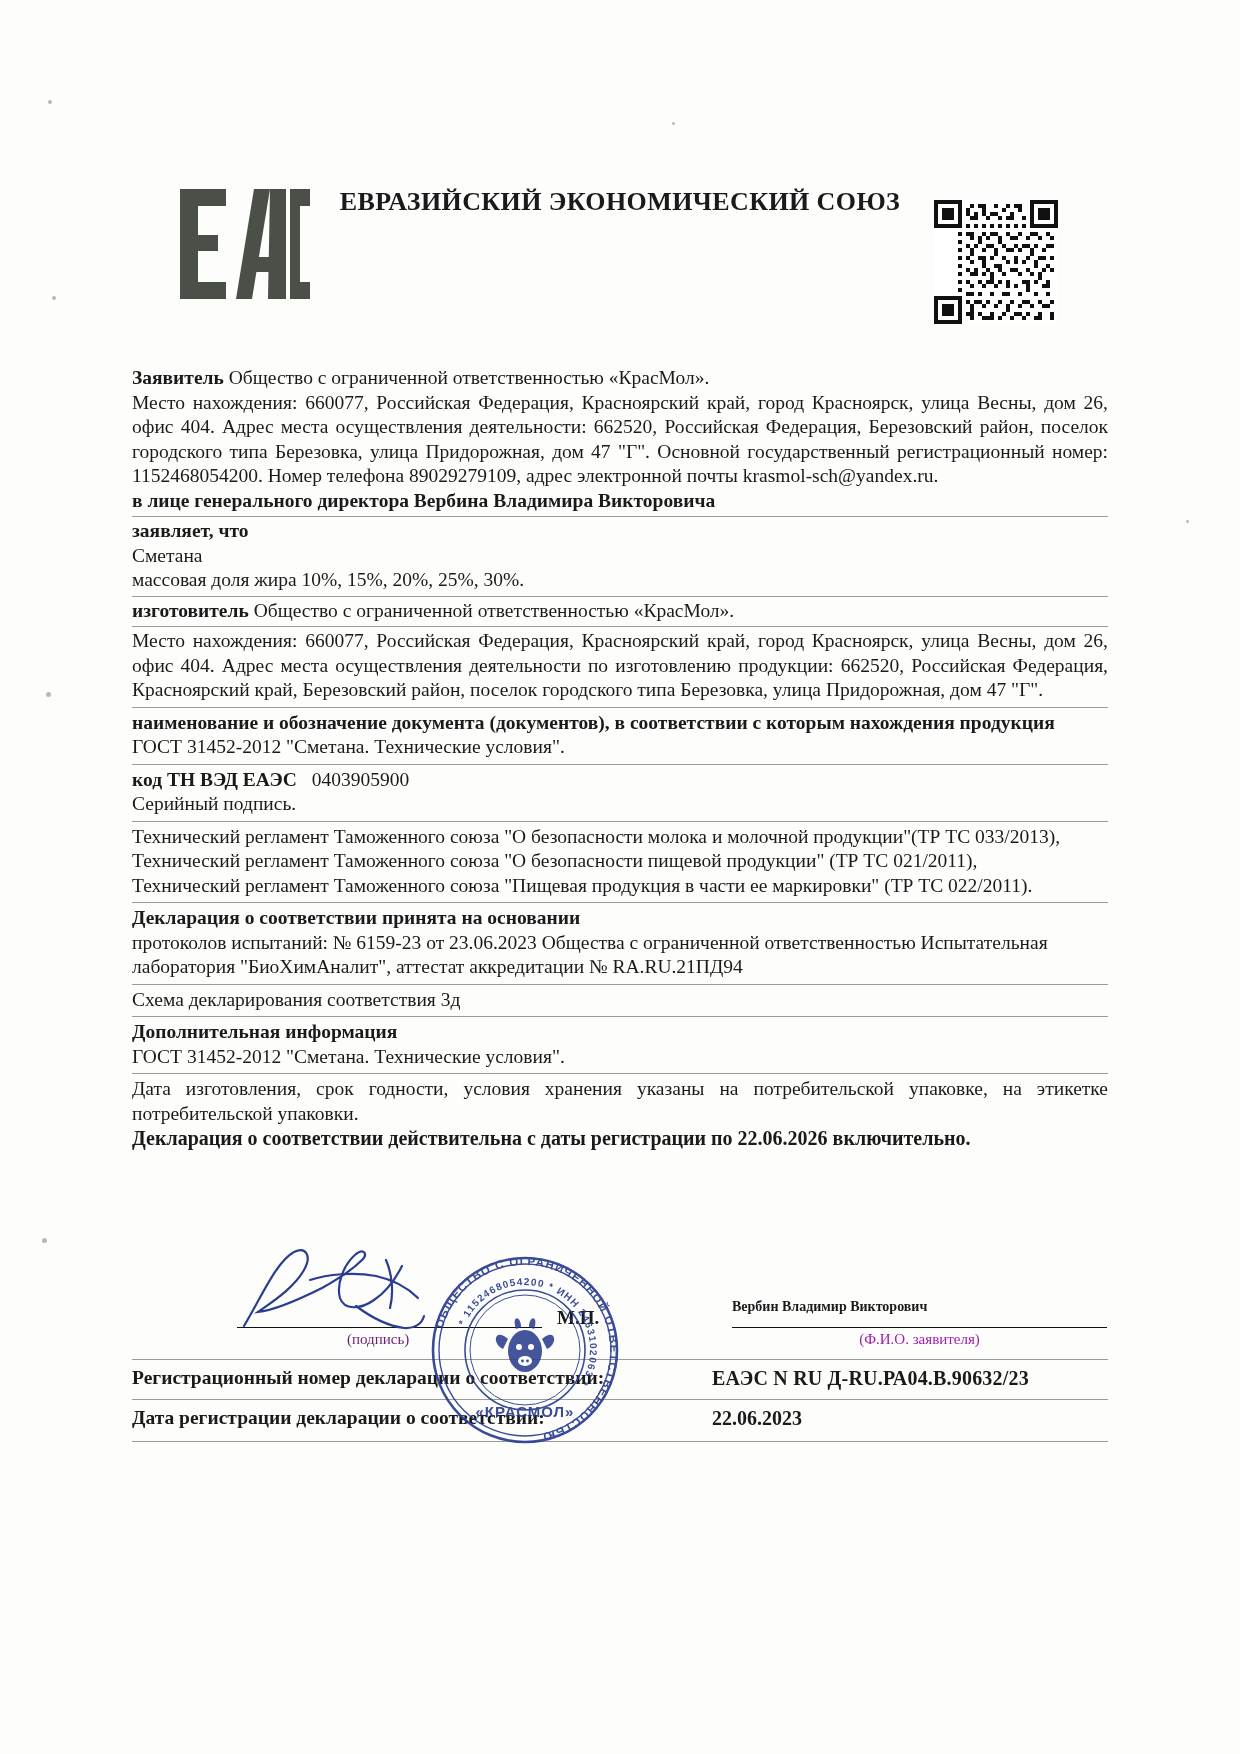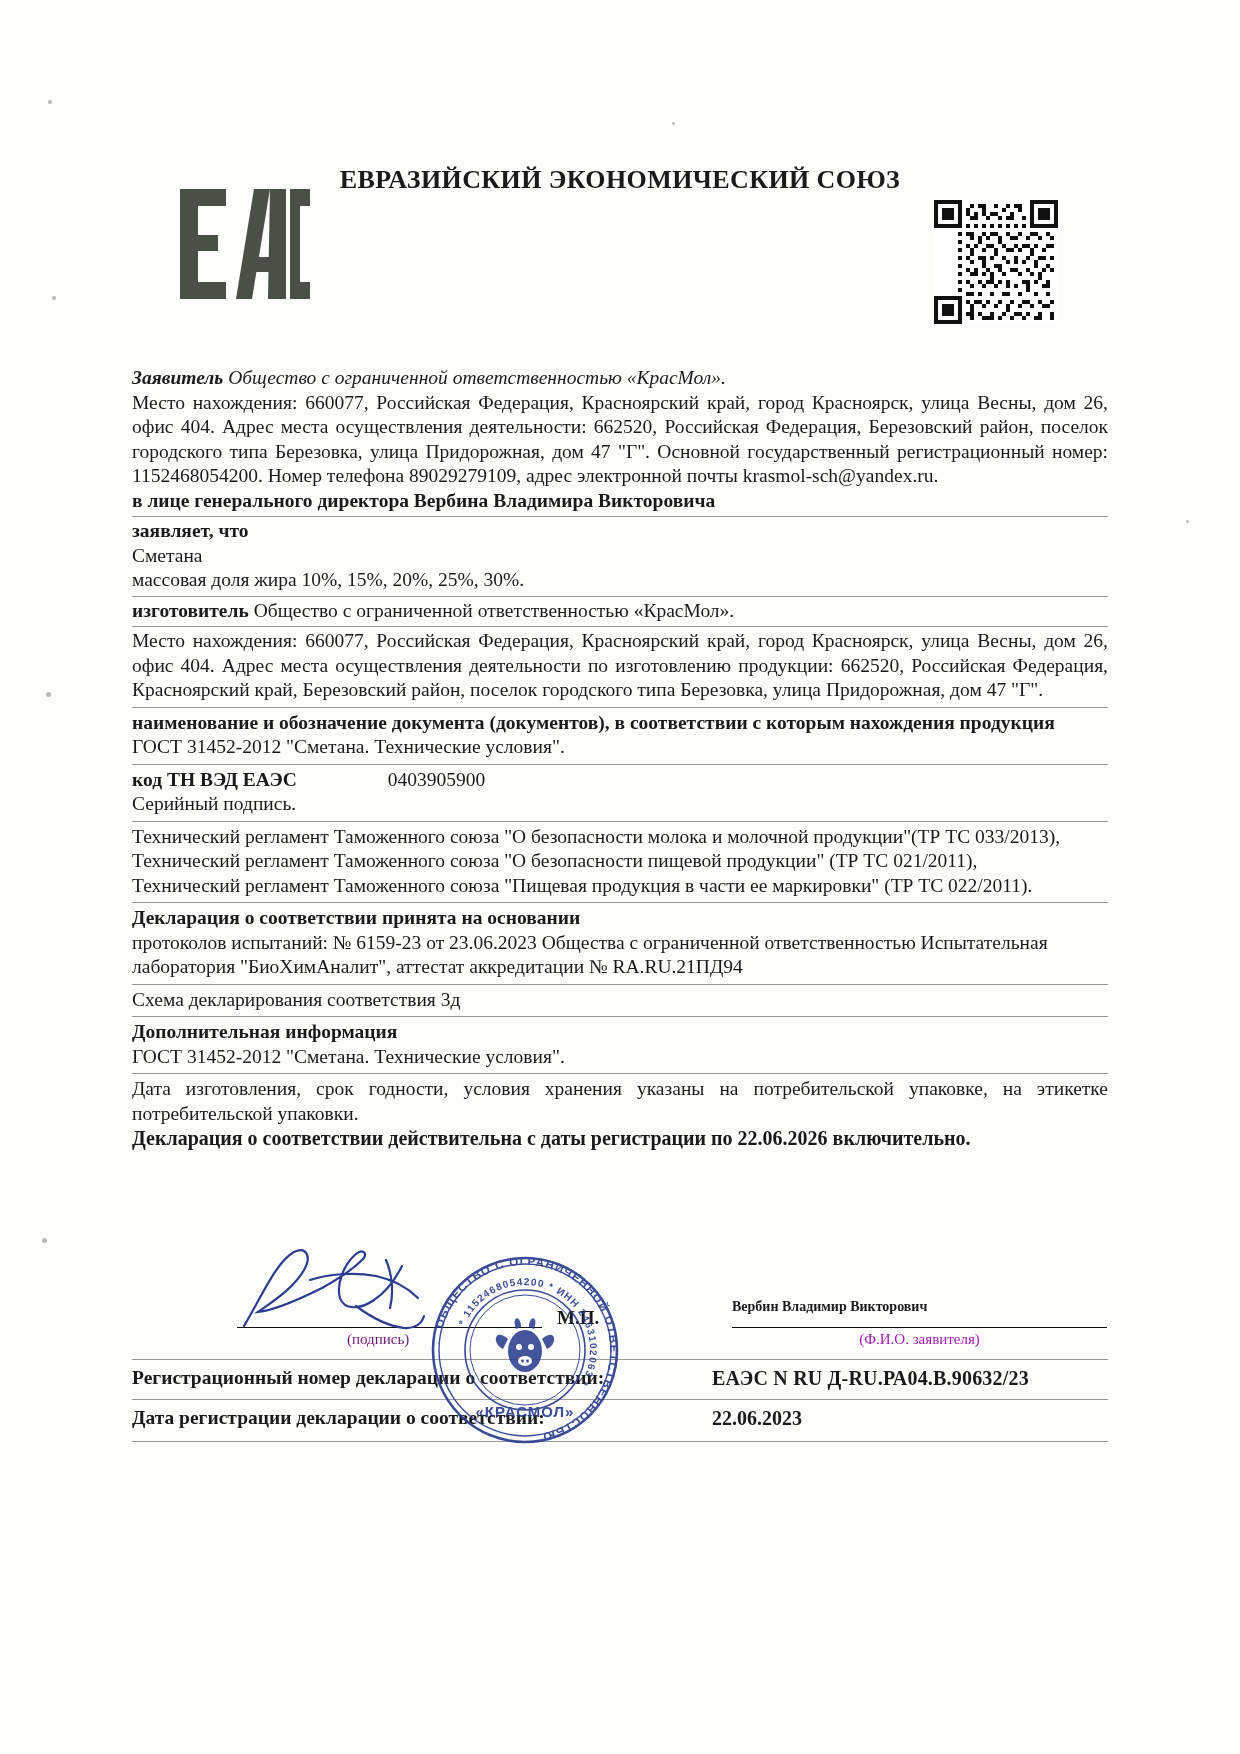--- a/index.html
+++ b/index.html
@@ -28,21 +28,21 @@
     left: 178px;
     top: 185px;
     width: 132px;
     height: 118px;
   }
   .eac-mark svg { display: block; }
 
   .header-titles {
     position: absolute;
     left: 300px;
-    top: 164px;
+    top: 186px;
     width: 640px;
     text-align: center;
   }
   .header-titles .line1 {
     font-size: 26px;
     font-weight: bold;
     letter-spacing: 0.4px;
     line-height: 32px;
     white-space: nowrap;
   }
@@ -85,23 +85,23 @@
     height: 0;
   }
   .rule.tight { margin: 3px 0 2px 0; }
 
   .row-inline {
     display: flex;
     align-items: baseline;
     gap: 15px;
   }
   .row-inline .lbl { font-weight: bold; white-space: nowrap; }
-  .row-inline .val { margin-left: 76px; }
-
-  .block { margin-bottom: 0; font-style: italic; }
+  .row-inline .val { }
+
+  .block { margin-bottom: 0; }
 
   .valid-line {
     font-weight: bold;
     font-size: 20px;
     margin-top: 22px;
   }
 
   
   .sig-area {
     position: absolute;

